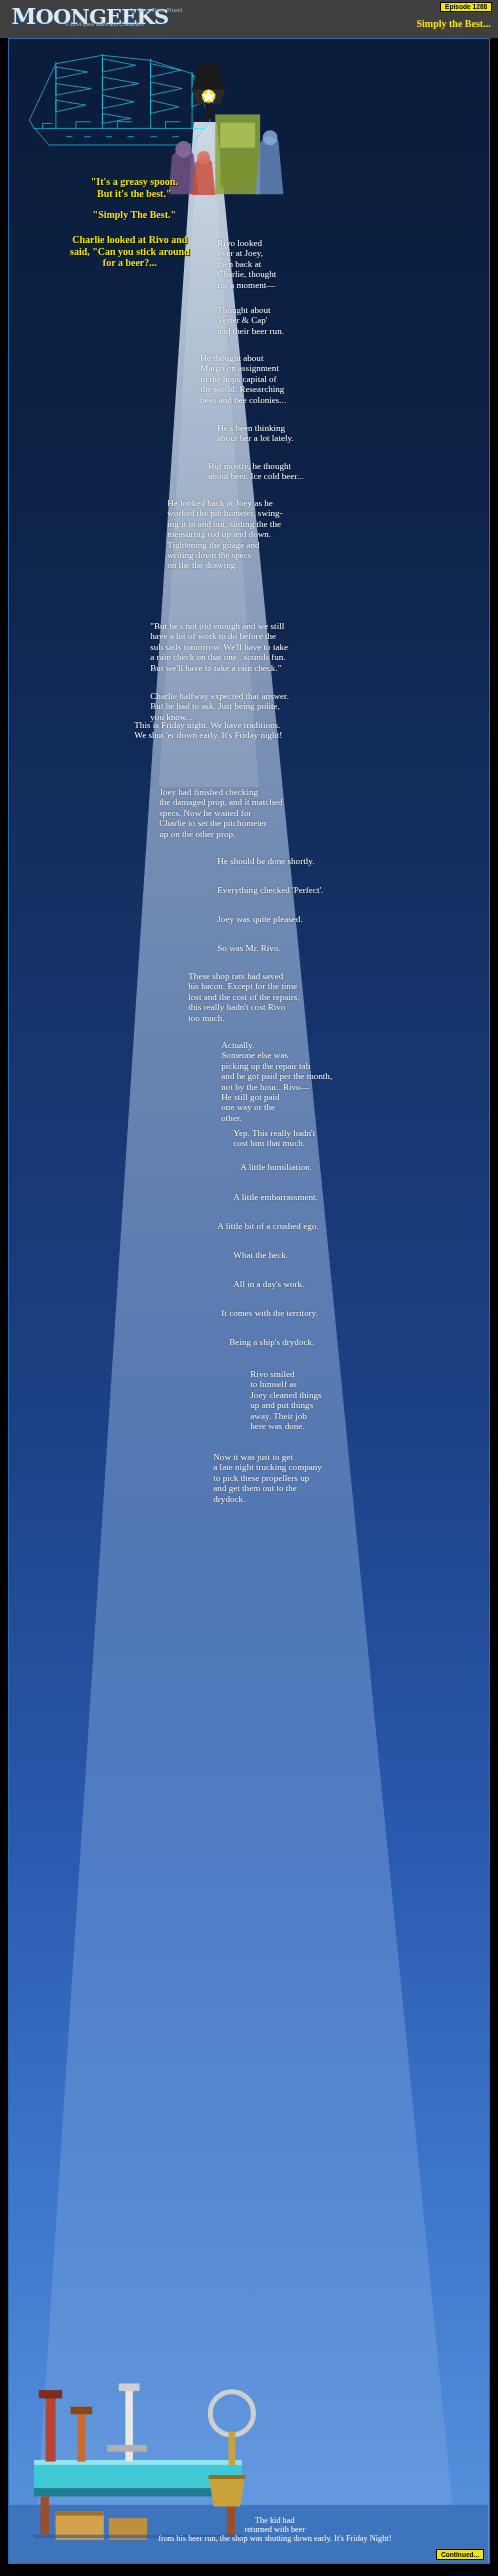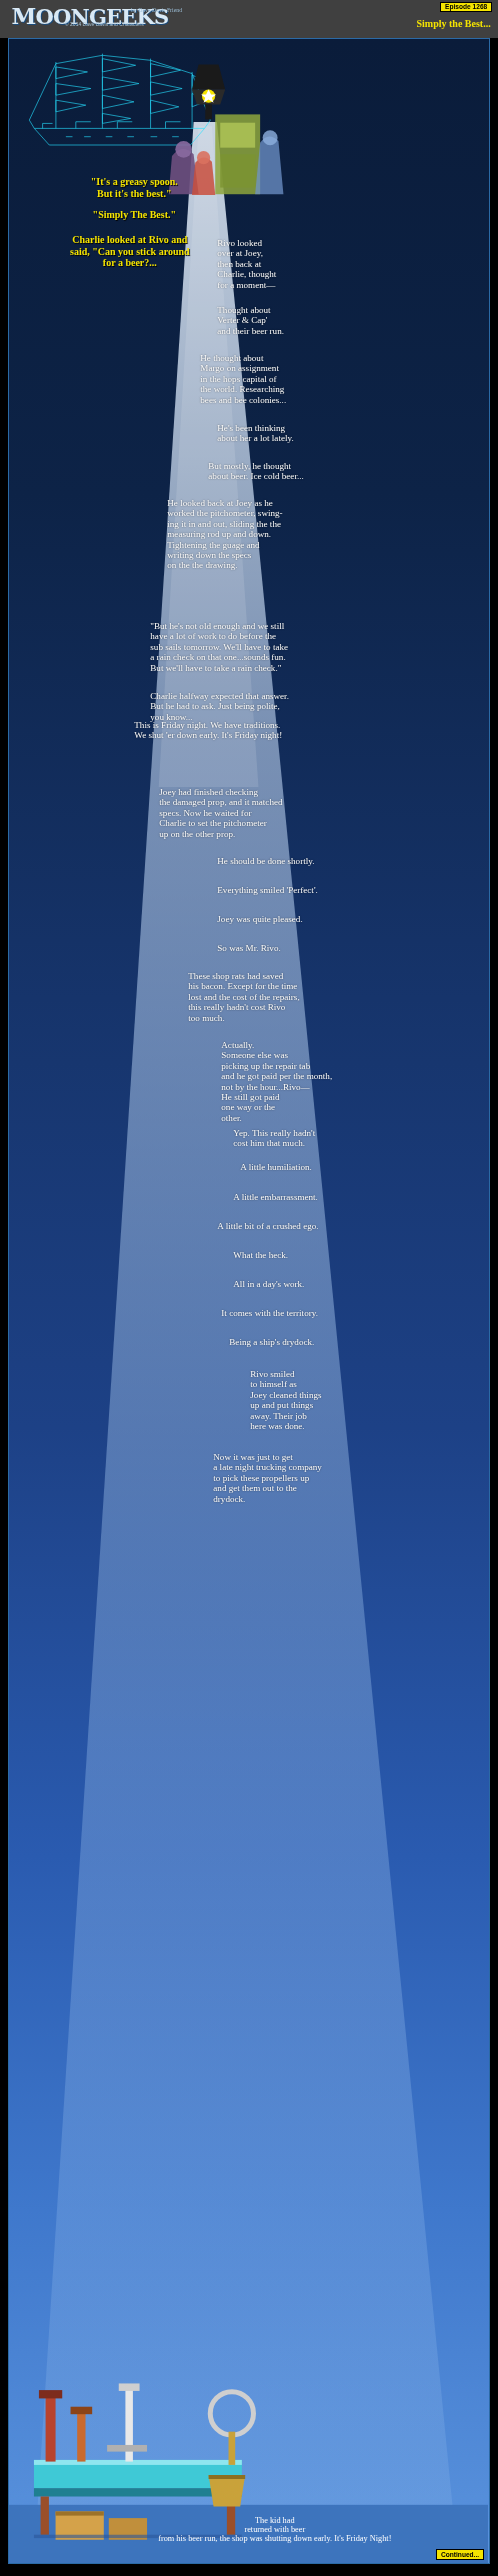--- a/index.html
+++ b/index.html
@@ -272,21 +272,21 @@
 But he had to ask. Just being polite,
 you know...</div>
     <div class="txt" style="left:125px; top:681px; width:303px;">This is Friday night. We have traditions.
 We shut 'er down early. It's Friday night!</div>
     <div class="txt" style="left:150px; top:748px; width:278px;">Joey had finished checking
 the damaged prop, and it matched
 specs. Now he waited for
 Charlie to set the pitchometer
 up on the other prop.</div>
     <div class="txt" style="left:208px; top:817px; width:220px;">He should be done shortly.</div>
-    <div class="txt" style="left:208px; top:846px; width:220px;">Everything smiled 'Perfect'.</div>
+    <div class="txt" style="left:208px; top:846px; width:220px;">Everything checked 'Perfect'.</div>
     <div class="txt" style="left:208px; top:875px; width:220px;">Joey was quite pleased.</div>
     <div class="txt" style="left:208px; top:904px; width:220px;">So was Mr. Rivo.</div>
     <div class="txt" style="left:179px; top:932px; width:249px;">These shop rats had saved
 his bacon. Except for the time
 lost and the cost of the repairs,
 this really hadn't cost Rivo
 too much.</div>
     <div class="txt" style="left:212px; top:1001px; width:216px;">Actually.
 Someone else was
 picking up the repair tab

